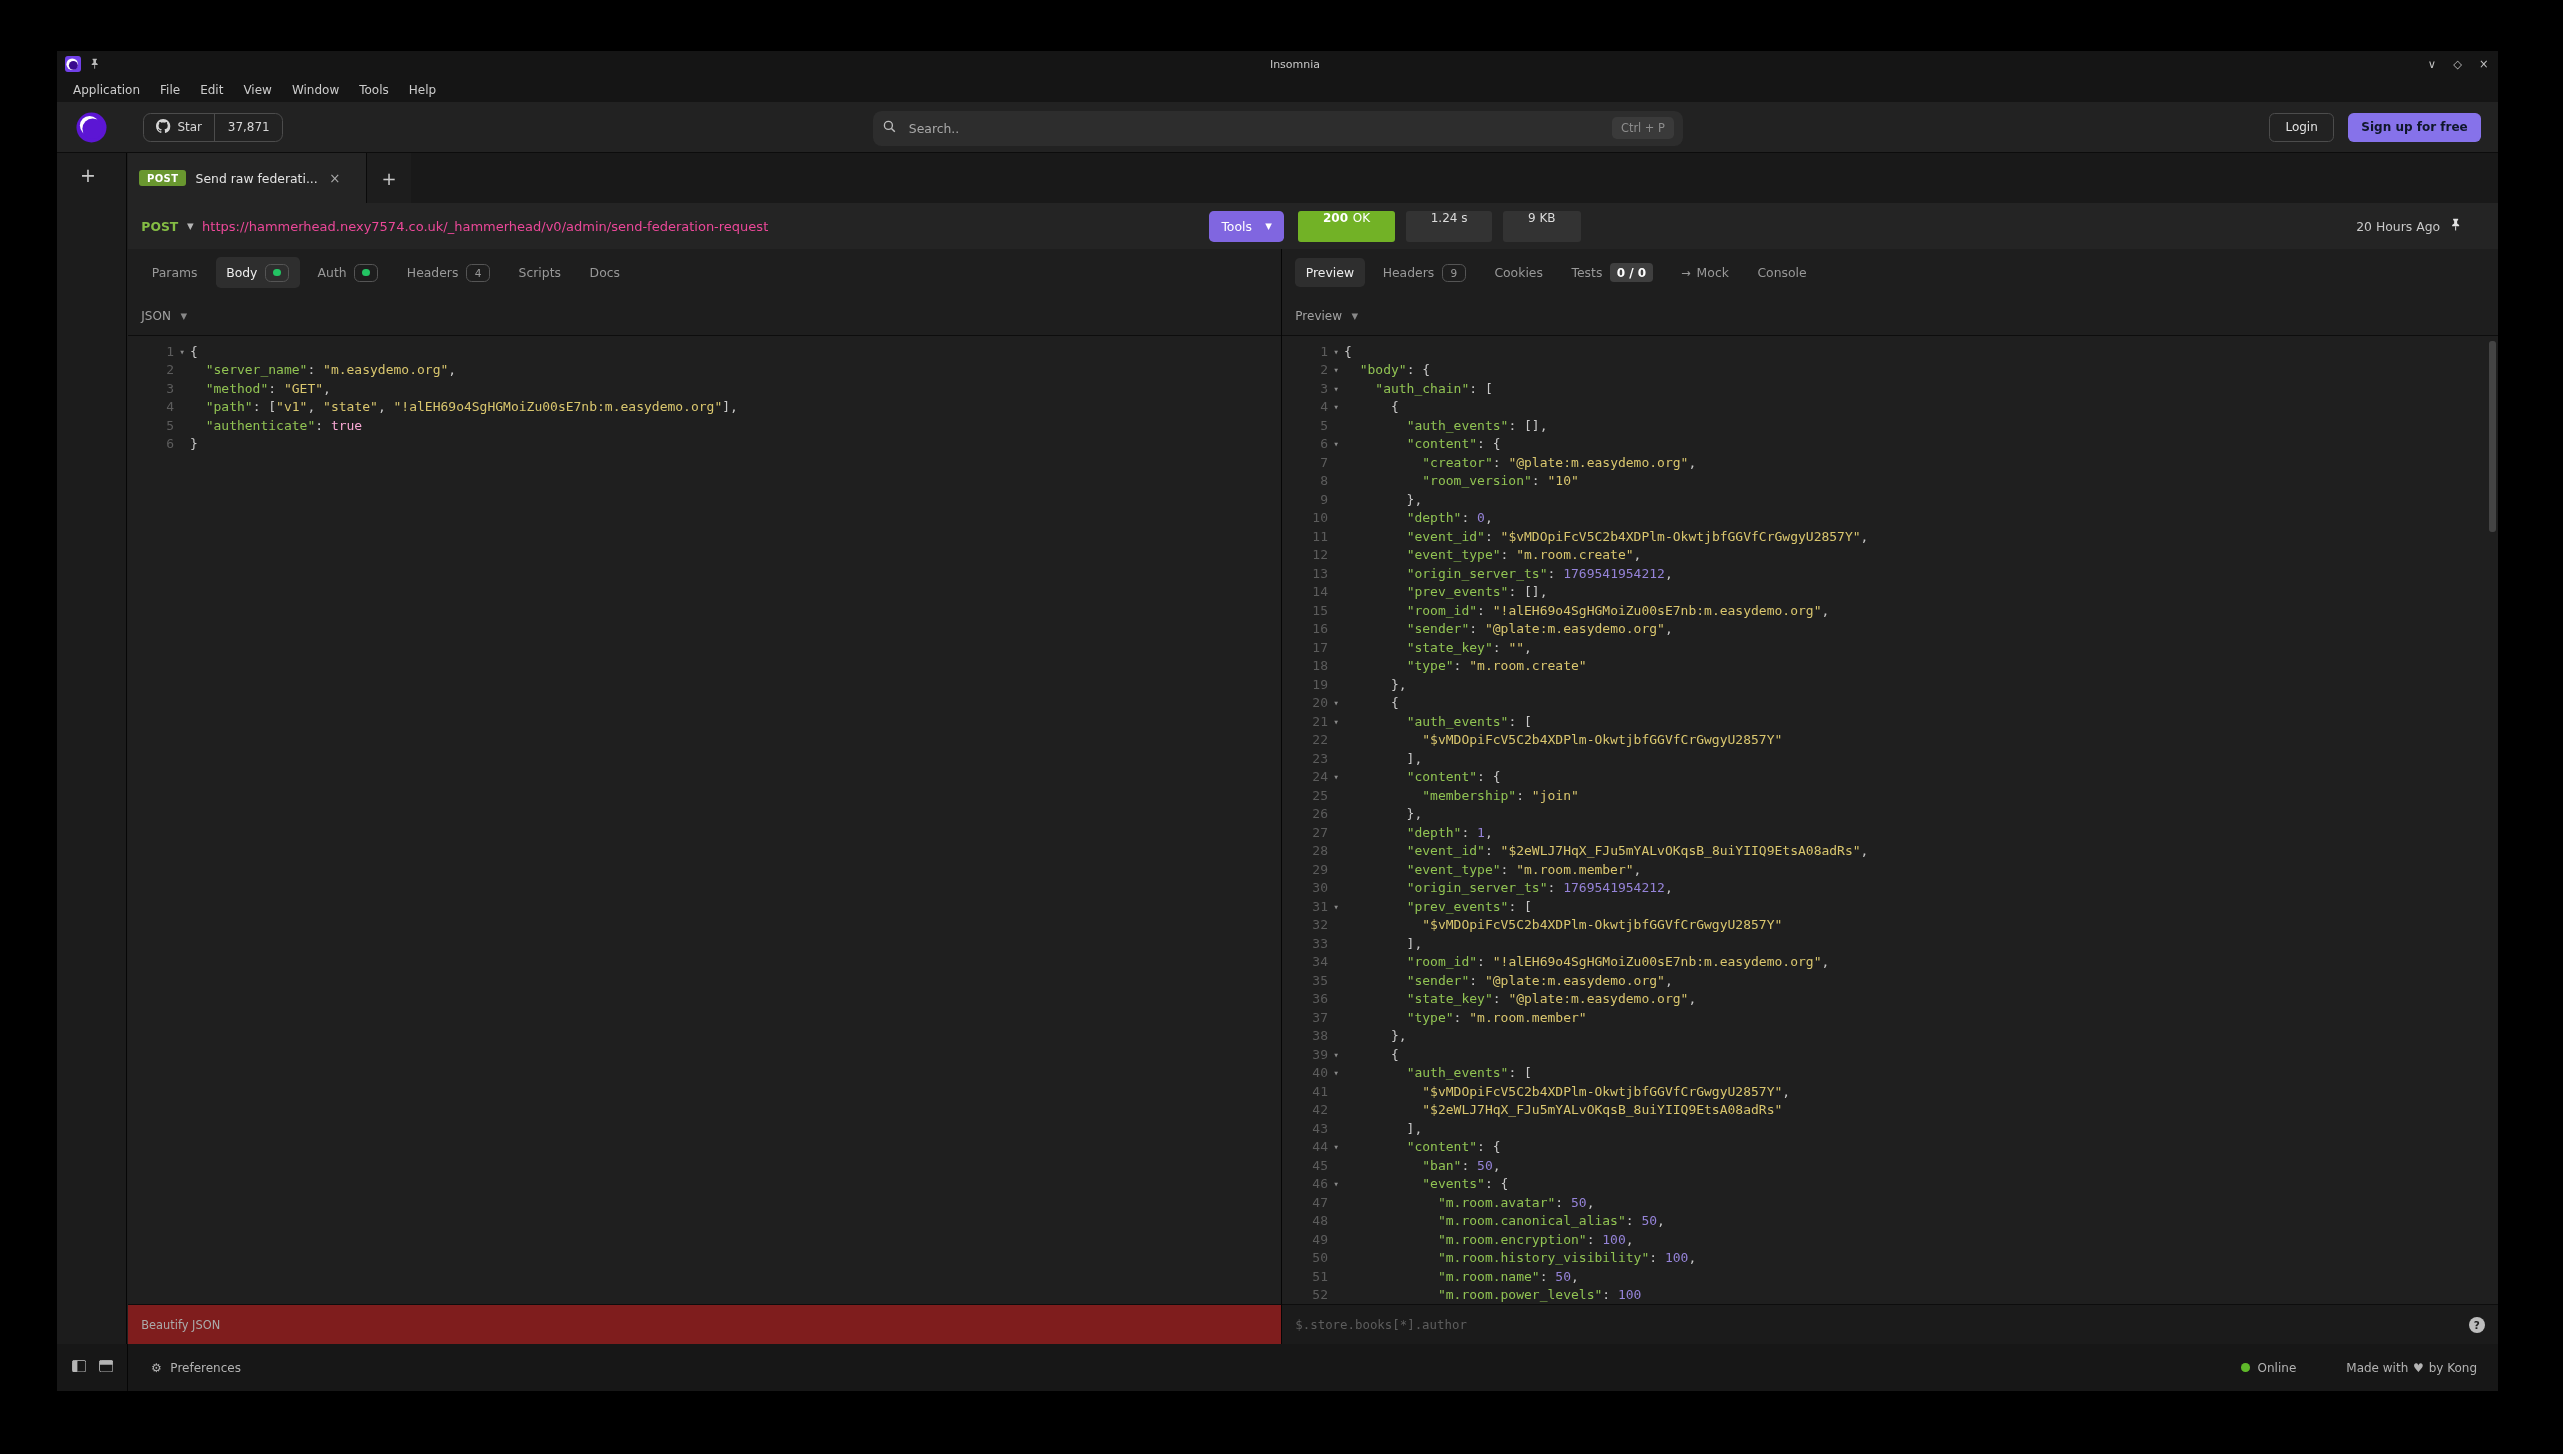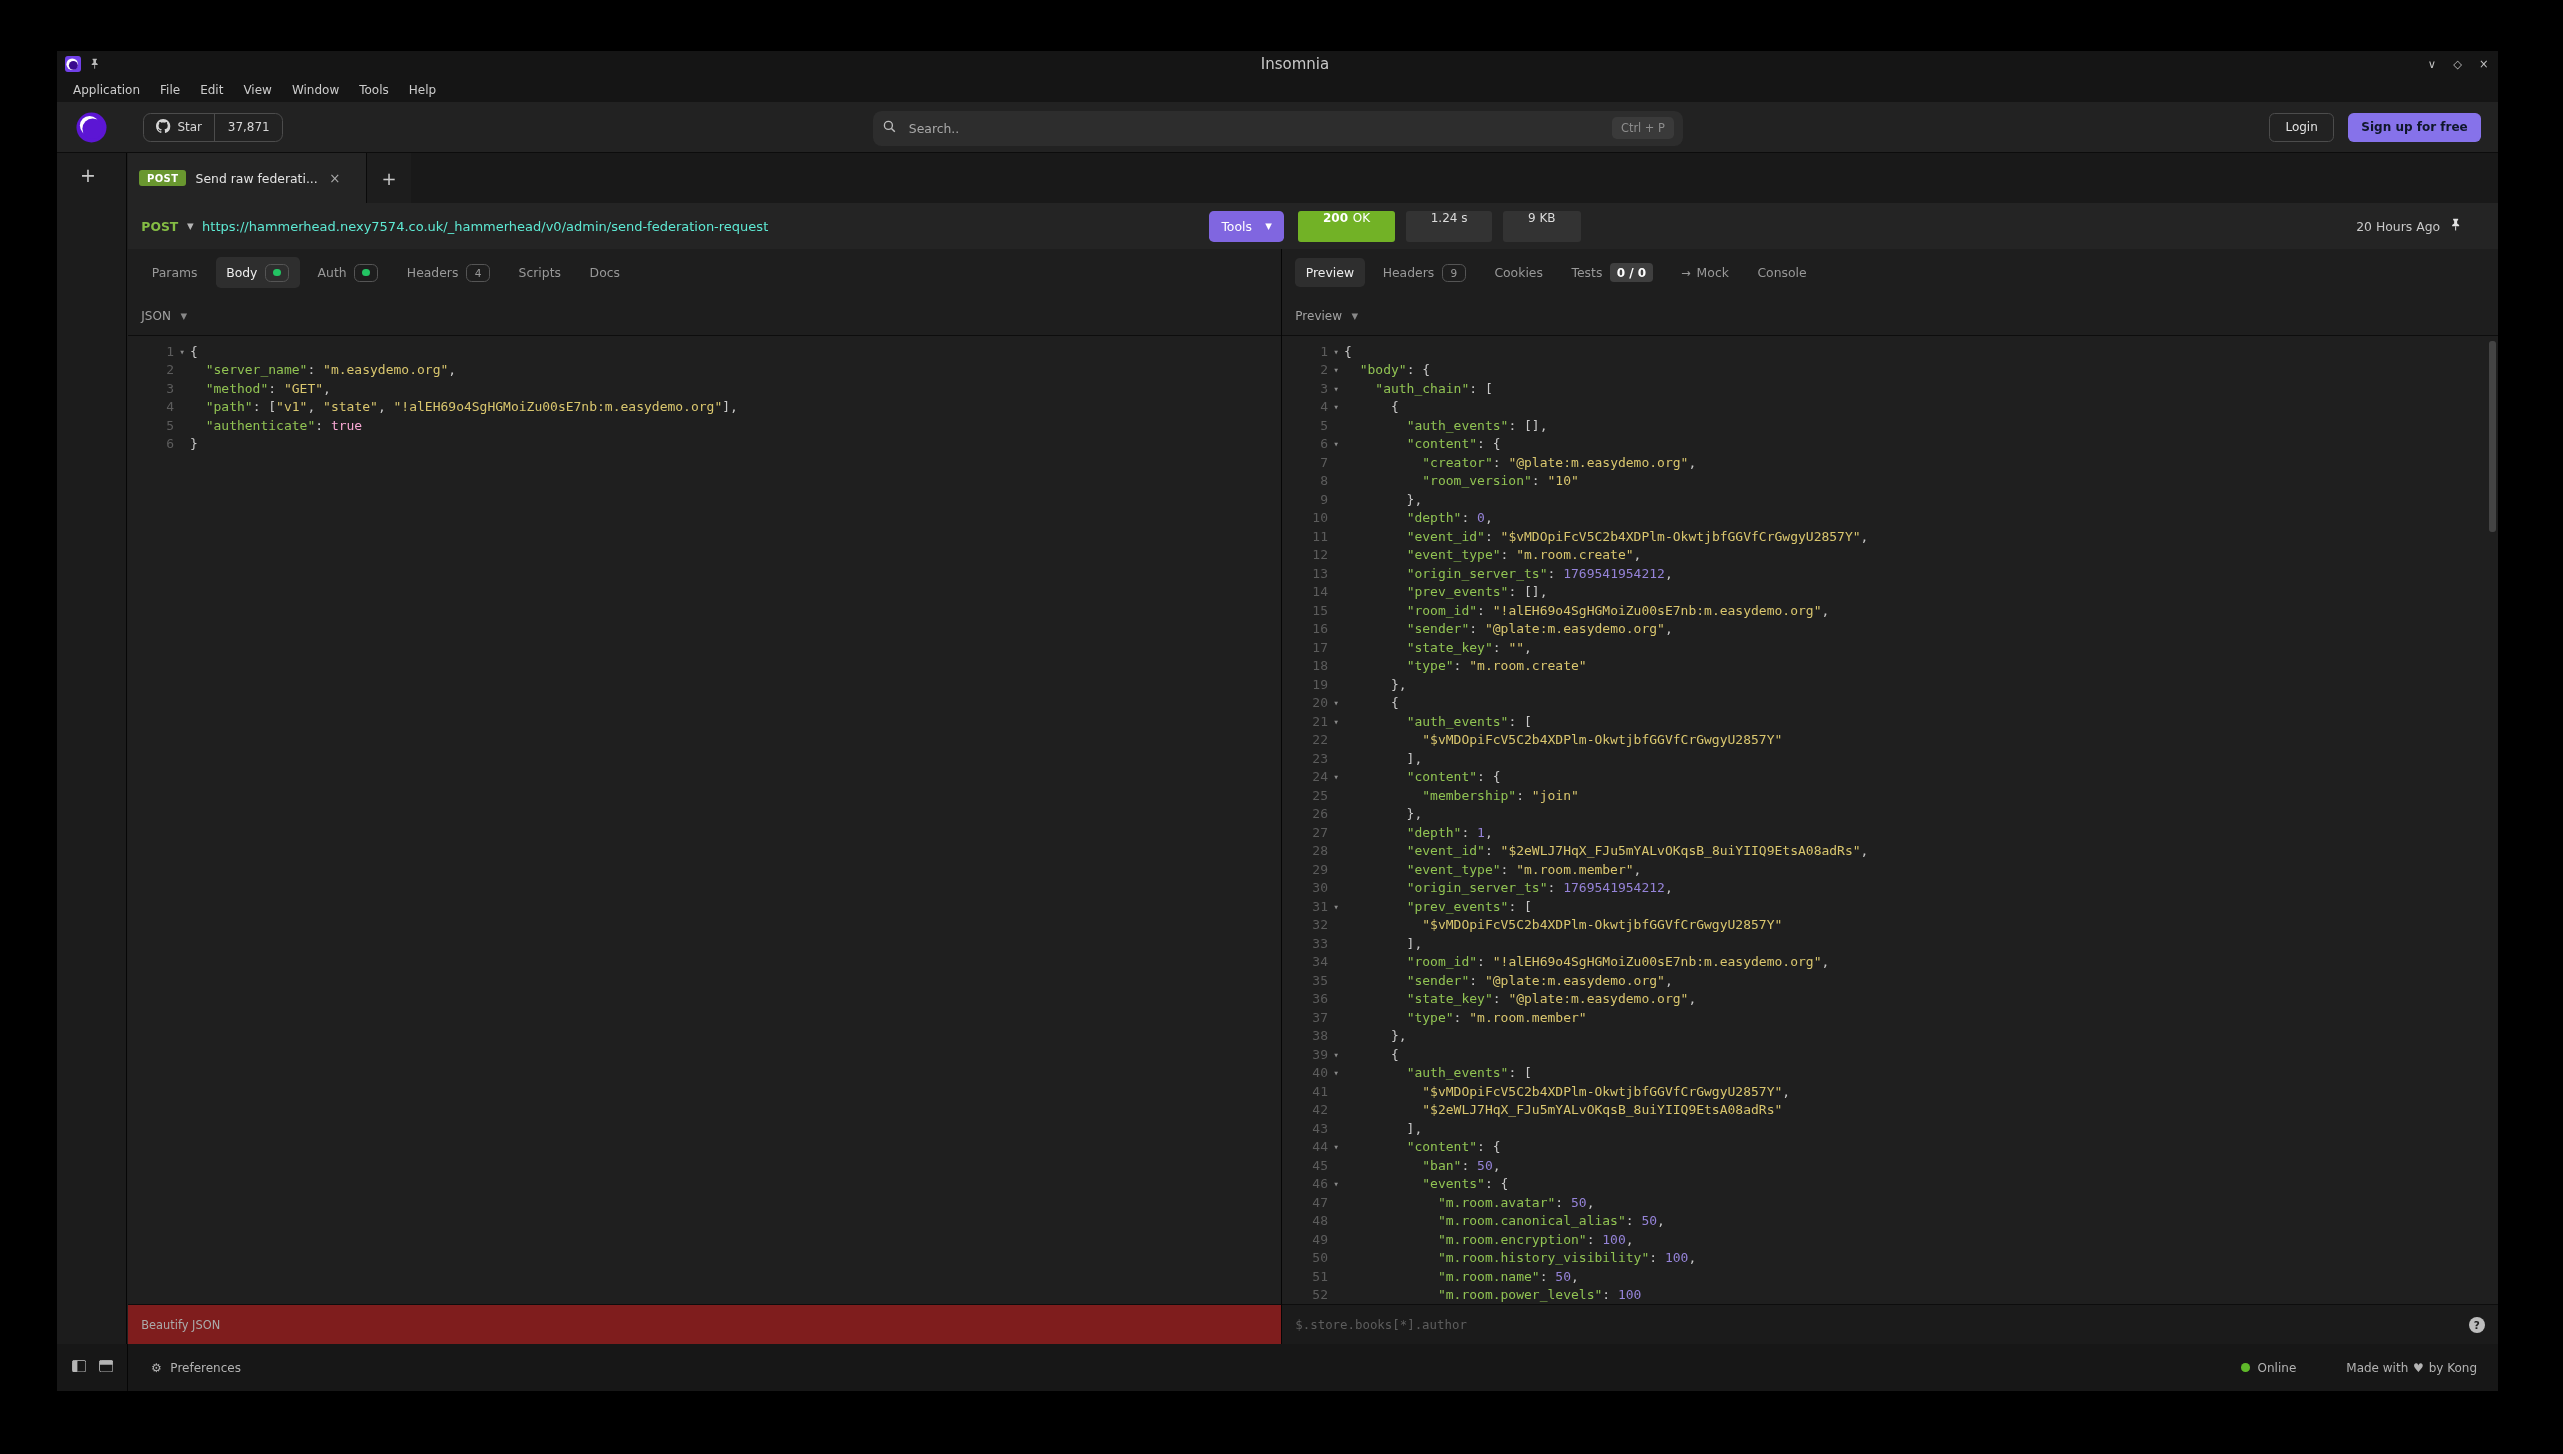--- a/index.html
+++ b/index.html
@@ -4,21 +4,21 @@
 <style>
   * { margin:0; padding:0; box-sizing:border-box; }
   body { background:#000; font-family:"DejaVu Sans", "Liberation Sans", sans-serif; }
   .screen { position:relative; width:2563px; height:1454px; background:#000; overflow:hidden; }
   .window { position:absolute; left:57px; top:51px; width:2441px; height:1340px; background:#1e1e1e; }
 
   
   .titlebar { position:absolute; left:0; top:0; right:0; height:26px; background:#151515; display:flex; align-items:center; }
   .titlebar-left { display:flex; align-items:center; gap:8.6px; padding-left:7.6px; }
   .appicon { width:16px; height:16px; border-radius:2.9px; background:#7140e8; display:flex; align-items:center; justify-content:center; }
-  .titlebar-title { position:absolute; left:0; right:0; text-align:center; color:#c8c8c8; font-size:15px;margin-left:35px; }
+  .titlebar-title { position:absolute; left:0; right:0; text-align:center; color:#c8c8c8; font-size:11px;margin-left:35px; }
   .titlebar-controls { position:absolute; right:9.5px; top:0; height:26px; display:flex; align-items:center; gap:17px; color:#c2c2c2; font-size:11.4px; }
   .tb-ctl { cursor:default; }
 
   
   .menubar { position:absolute; left:0; top:26px; right:0; height:26px; background:#151515; display:flex; align-items:center; gap:20px; padding-left:16px; color:#cccccc; font-size:12px; }
 
   
   .toolbar { position:absolute; left:0; top:51px; right:0; height:51px; background:#222222; border-bottom:1px solid #0c0c0c; display:flex; align-items:center; }
   .logo { position:absolute; left:19px; top:9.5px; width:31px; height:31px; }
   .star-btn { position:absolute; left:86px; top:10.5px; height:29.5px; display:flex; align-items:center; border:1px solid #4c4c4c; border-radius:7.6px; color:#d6d6d6; font-size:12px; }
@@ -38,21 +38,21 @@
   .tabrow { position:absolute; left:71px; top:0; right:0; height:50px; background:#191919; display:flex; align-items:stretch; }
   .reqtab { width:239px; background:#242424; border-right:1px solid #0a0a0a; display:flex; align-items:center; gap:9.5px; padding:0 11.4px; }
   .method-pill { background:#69972f; color:#fff; font-size:10px; font-weight:bold; letter-spacing:0.4px; border-radius:2.9px; padding:2.9px 7.6px; }
   .reqtab-title { color:#e4e4e4; font-size:12.4px; white-space:nowrap; overflow:hidden; }
   .tab-close { color:#aaaaaa; font-size:13.3px; margin-left:1.9px; }
   .tab-plus { width:44px; display:flex; align-items:center; justify-content:center; color:#c7c7c7; font-size:18px; background:#1d1d1d; }
 
   .urlrow { position:absolute; left:71px; top:50px; right:0; height:47px; background:#242424; border-bottom:1px solid #0a0a0a; display:flex; align-items:center; }
   .url-method { color:#84bc44; font-size:12.4px; font-weight:bold; margin-left:13.3px; }
   .url-chev { color:#b5b5b5; font-size:8.6px; margin:0 8.6px 0 8.6px; }
-  .url-text { color:#5eead4; font-size:13px;text-align:center; }
+  .url-text { color:#ec4899; font-size:13px;text-align:center; }
   .send-btn { position:absolute; left:1081px; top:7.6px; height:31px; background:#8066e0; border-radius:4.8px; color:#fff; font-size:12.4px; display:flex; align-items:center; gap:13.3px; padding:0 12.4px; }
   .send-chev { font-size:8.6px; }
   .status-badges { position:absolute; left:1170px; top:7.6px; display:flex; gap:10.5px; }
   .badge { height:31px; display:flex; padding:0 25px; border-radius:2.9px; font-size:12px; }
   .badge-ok { background:#72b226; color:#fff; font-weight:bold; }
   .badge-ok .ok-part { font-weight:normal; margin-left:4.8px; }
   .badge-gray { background:#333333; color:#dcdcdc; }
   .url-age { position:absolute; right:36px; top:0; height:47px; display:flex; align-items:center; color:#c9c9c9; font-size:12.4px; gap:8.6px; }
 
   

